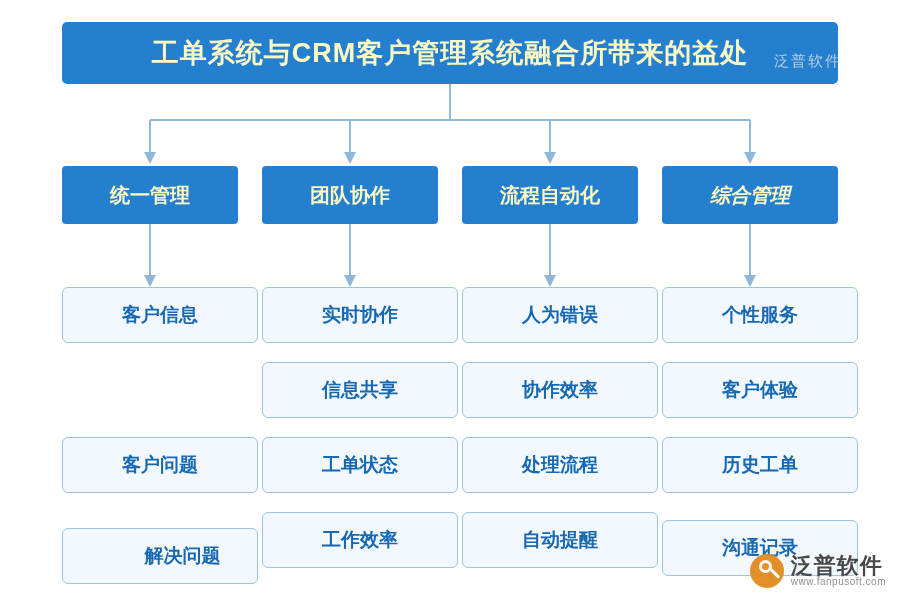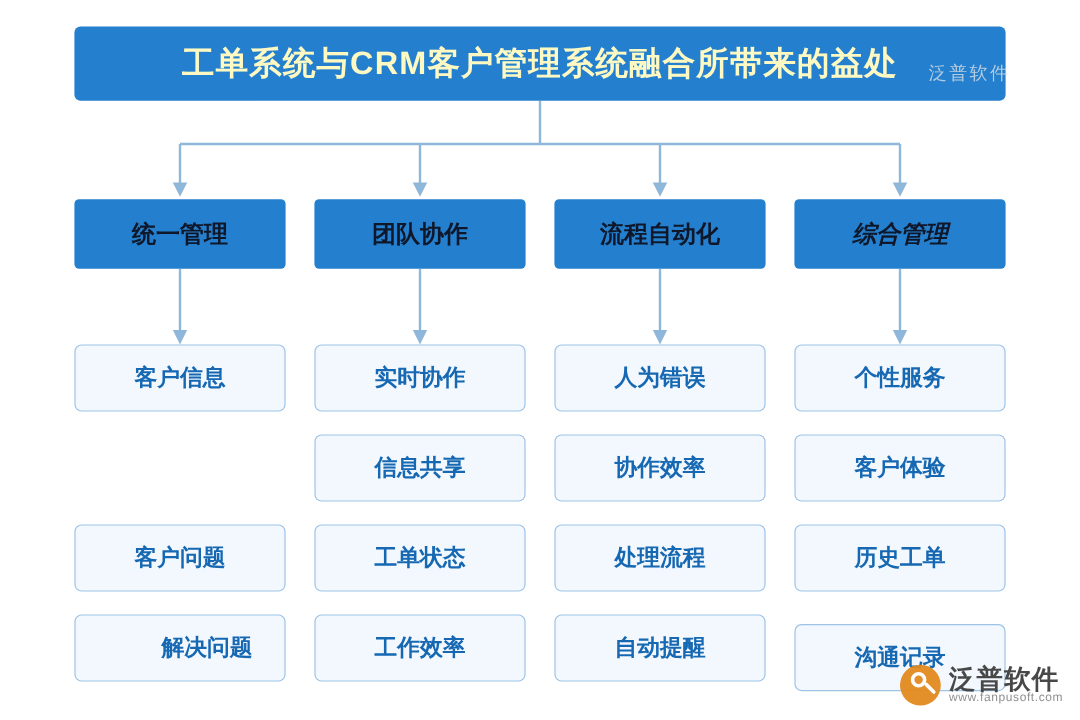--- a/index.html
+++ b/index.html
@@ -46,28 +46,28 @@
     width: 176px;
     height: 58px;
     background: #2480ce;
     border-radius: 4px;
     display: flex;
     align-items: center;
     justify-content: center;
     box-sizing: border-box;
   }
   .cat-text {
-    color: #0f172a;
+    color: #fef9c3;
     font-size: 20px;
     font-weight: bold;
     white-space: nowrap;
   }
   .leaf-box {
     position: absolute;
-    width: 176px;
+    width: 196px;
     height: 56px;
     background: #f2f8fd;
     border: 1px solid #9dc3e6;
     border-radius: 6px;
     display: flex;
     align-items: center;
     justify-content: center;
     box-sizing: border-box;
   }
   .leaf-text {
@@ -188,21 +188,21 @@
 
   <div class="cat-box" style="left:62px;">
     <span class="cat-text">统一管理</span>
   </div>
   <div class="leaf-box" style="left:62px; top:287px;">
     <span class="leaf-text">客户信息</span>
   </div>
   <div class="leaf-box" style="left:62px; top:437px;">
     <span class="leaf-text">客户问题</span>
   </div>
-  <div class="leaf-box" style="left:62px; top:512px;padding-left:45px;">
+  <div class="leaf-box" style="left:62px; top:528px;padding-left:45px;">
     <span class="leaf-text">解决问题</span>
   </div>
 
   <div class="cat-box" style="left:262px;">
     <span class="cat-text">团队协作</span>
   </div>
   <div class="leaf-box" style="left:262px; top:287px;">
     <span class="leaf-text">实时协作</span>
   </div>
   <div class="leaf-box" style="left:262px; top:362px;">

